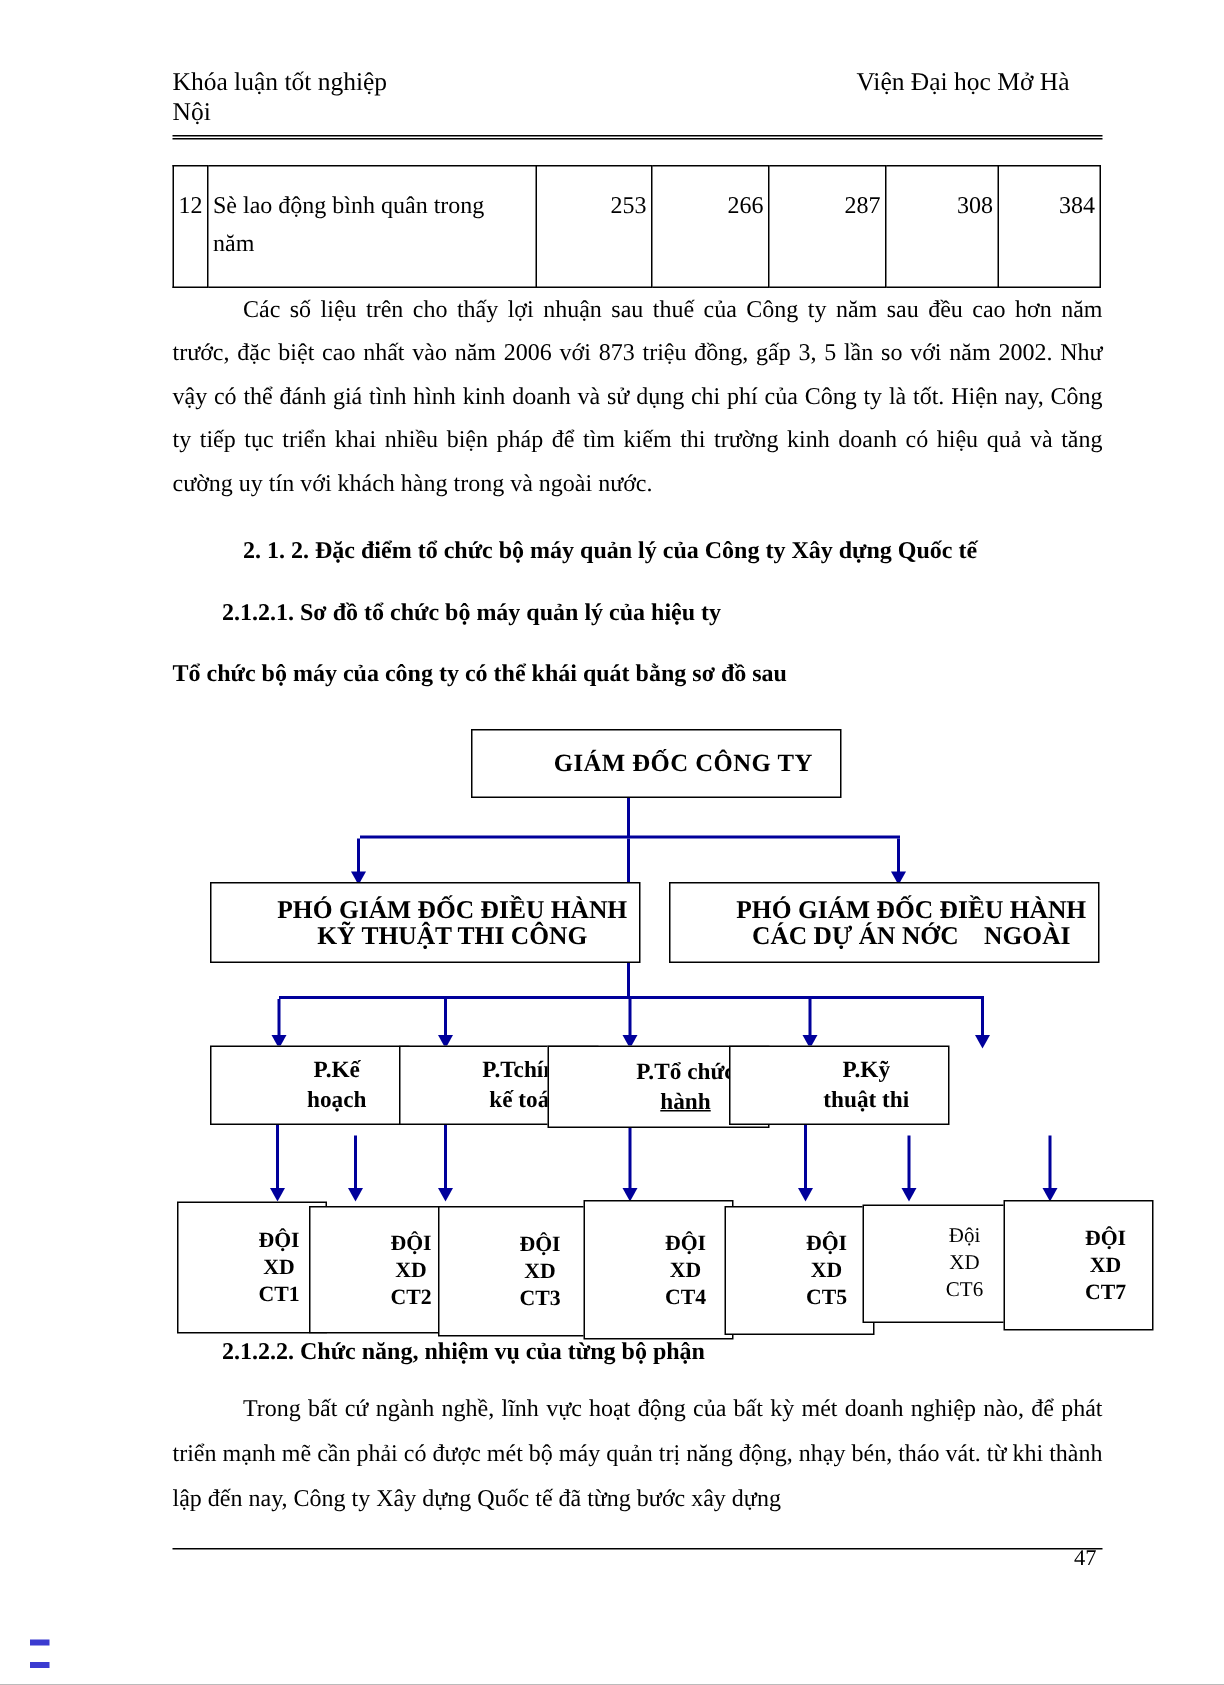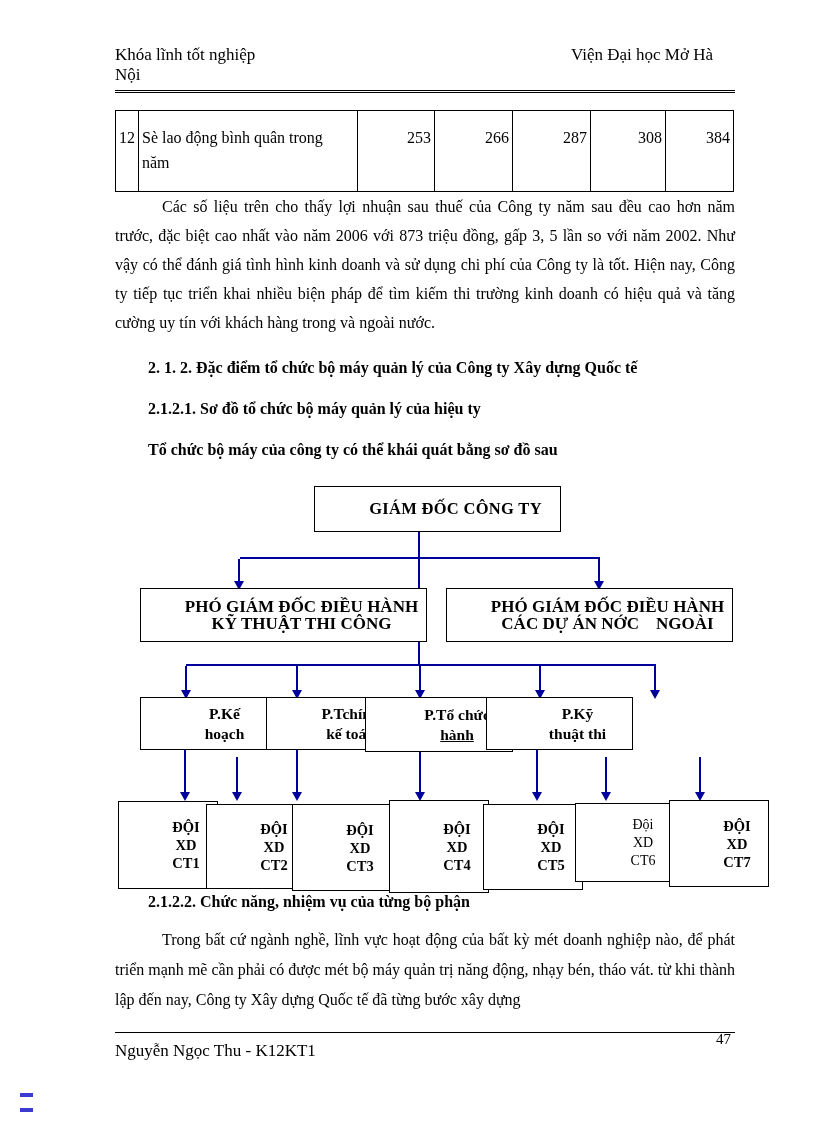--- a/index.html
+++ b/index.html
@@ -18,23 +18,23 @@
   table.data-table td { border:1px solid #000; vertical-align:top; font-size:16px; padding:14px 3px; height:52px; line-height:25px; }
   td.c-no { width:16px; padding-left:1px; }
   td.c-label { width:212px; }
   td.c-val { text-align:right; }
   td.v0 { width:70px; } td.v1 { width:71px;margin-top:28px; } td.v2 { width:71px; } td.v3 { width:68px; } td.v4 { width:61px; }
   
   .content { position:absolute; left:115px; top:192px; width:620px; font-size:16px; line-height:29px; }
   .para { margin:0; text-align:justify; }
   .indent { text-indent:47px; }
   .h { margin:0; font-weight:bold; white-space:nowrap; }
-  .h212 { margin-top:16px; margin-left:33px; }
+  .h212 { margin-top:16px; margin-left:47px; }
   .h2121 { margin-top:12px; margin-left:33px; }
-  .lead { margin-top:12px; margin-left:33px; }
+  .lead { margin-top:12px; }
   .h2122 { position:absolute; left:148px; top:893px; font-size:16px; font-weight:bold; white-space:nowrap; }
   .p2 { position:absolute; left:115px; top:925px; width:620px; font-size:16px; line-height:30px; }
   
   .org { position:absolute; left:0; top:0; width:816px; height:1123px; pointer-events:none; }
   .obox { position:absolute; border:1px solid #000; background:#fff; z-index:2;
     display:flex; flex-direction:column; align-items:center; justify-content:center;
     text-align:center; font-weight:bold;padding-left:36px; }
   .director { left:314px; top:486px; width:209px; height:44px; font-size:16.5px; letter-spacing:.3px; }
   .deputy { top:588px; width:249px; height:52px; font-size:17px; line-height:17px; }
   .dep-left { left:140px; } .dep-right { left:446px; }
@@ -62,21 +62,21 @@
   .margin-mark { position:absolute; width:13px; height:4px; background:#3b3bd0; }
   .mm1 { left:20px; top:1093px; } .mm2 { left:20px; top:1108px; }
 </style>
 </head>
 <body>
 
 <div class="page">
 
   <div class="header">
     <div class="header-row">
-      <span>Khóa lĩnh tốt nghiệp</span>
+      <span>Khóa luận tốt nghiệp</span>
       <span class="header-right">Viện Đại học Mở Hà</span>
     </div>
     <div>Nội</div>
   </div>
 
   <table class="data-table">
     <tbody>
         <tr>
       <td class="c-no">12</td>
       <td class="c-label">Sè lao động bình quân trong năm</td>
@@ -193,18 +193,17 @@
       <div class="arrow" style="left: 415px; top: 792px;"></div>
       <div class="arrow" style="left: 532px; top: 792px;"></div>
       <div class="arrow" style="left: 601px; top: 792px;"></div>
       <div class="arrow" style="left: 695px; top: 792px;"></div>
     </div>
 
   <div class="h2122">2.1.2.2. Chức năng, nhiệm vụ của từng bộ phận</div>
   <p class="para indent p2">Trong bất cứ ngành nghề, lĩnh vực hoạt động của bất kỳ mét doanh nghiệp nào, để phát triển mạnh mẽ cần phải có được mét bộ máy quản trị năng động, nhạy bén, tháo vát. từ khi thành lập đến nay, Công ty Xây dựng Quốc tế đã từng bước xây dựng</p>
 
   <div class="footer-rule"></div>
-  <div class="footer-name">Nguyễn Ngọc Thu - K12KT1</div>
   <div class="page-number">47</div>
 
   <div class="margin-mark mm1"></div>
   <div class="margin-mark mm2"></div>
 </div>
 
 </body></html>

